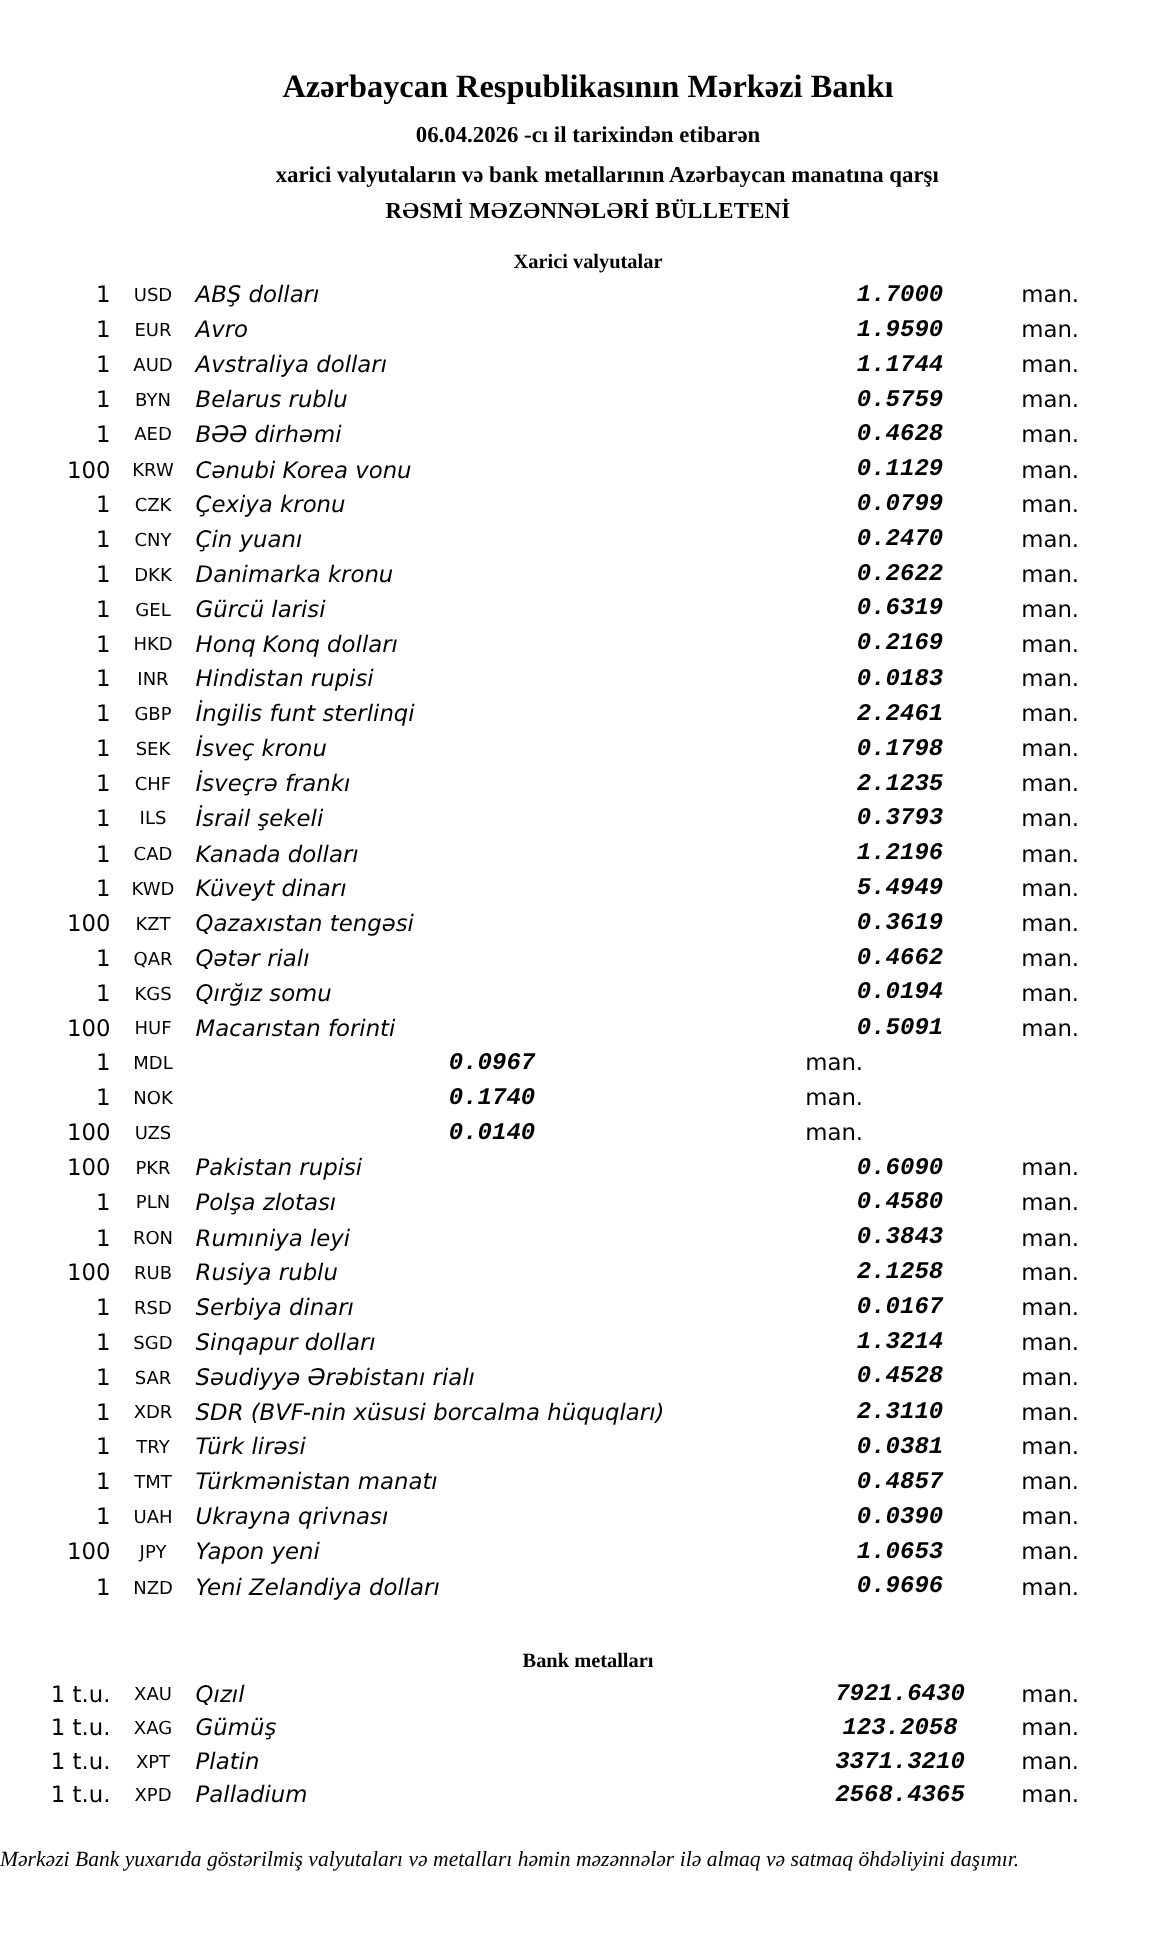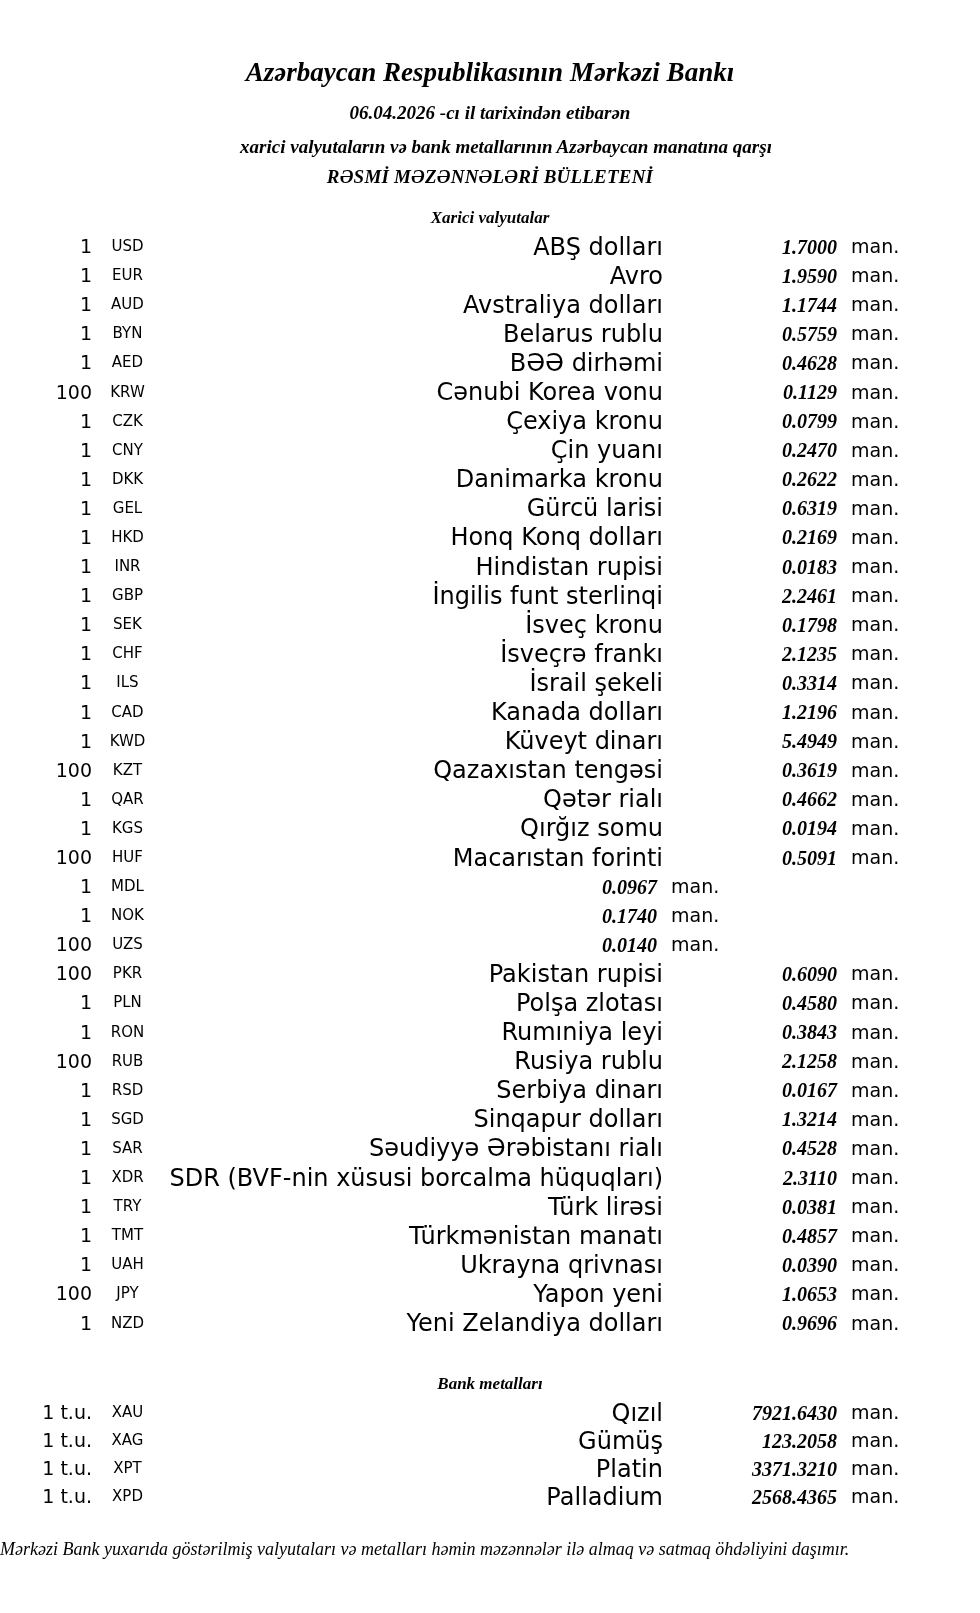--- a/index.html
+++ b/index.html
@@ -2,21 +2,21 @@
 <html><head>
 <meta charset="utf-8">
 <style>
   html,body{margin:0;padding:0;}
   body{
     width:980px;height:1613px;
     background:#ffffff;color:#000000;
     font-family:"DejaVu Sans",sans-serif;
     overflow:hidden;
   }
-  .center{text-align:center;font-style:italic;}
+  .center{text-align:center;}
   .doc-title{
     margin:55px 0 0 0;
     font-family:"Liberation Serif",serif;
     font-weight:700;font-size:27px;line-height:34px;
   }
   .date-line{
     margin-top:12px;
     font-family:"Liberation Serif",serif;
     font-weight:700;font-size:19px;line-height:24px;
   }
@@ -50,28 +50,29 @@
     text-align:right;
     font-size:19px;line-height:1;
     white-space:nowrap;
   }
   .code{
     text-align:center;
     font-size:15px;line-height:1;
     white-space:nowrap;
   }
   .name{
-    text-align:right;
-    font-size:24px;line-height:1;
+    text-align:left;
+    font-size:19px;line-height:1;
     white-space:nowrap;
+    font-style:italic;
   }
   .rate{
-    text-align:right;
+    text-align:center;
     padding-right:6px;
-    font-family:Liberation Serif, serif;
+    font-family:Liberation Mono, monospace;
     font-style:italic;font-weight:700;
     font-size:20px;line-height:1;
     white-space:nowrap;
   }
   .unit{
     text-align:left;
     padding-left:8px;
     font-size:19px;line-height:1;
     white-space:nowrap;
   }
@@ -210,21 +211,21 @@
     <span class="code">CHF</span>
     <span class="name">İsveçrə frankı</span>
     <span class="rate">2.1235</span>
     <span class="unit">man.</span>
   </div>
 
   <div class="row">
     <span class="qty">1</span>
     <span class="code">ILS</span>
     <span class="name">İsrail şekeli</span>
-    <span class="rate">0.3314</span>
+    <span class="rate">0.3793</span>
     <span class="unit">man.</span>
   </div>
 
   <div class="row">
     <span class="qty">1</span>
     <span class="code">CAD</span>
     <span class="name">Kanada dolları</span>
     <span class="rate">1.2196</span>
     <span class="unit">man.</span>
   </div>

